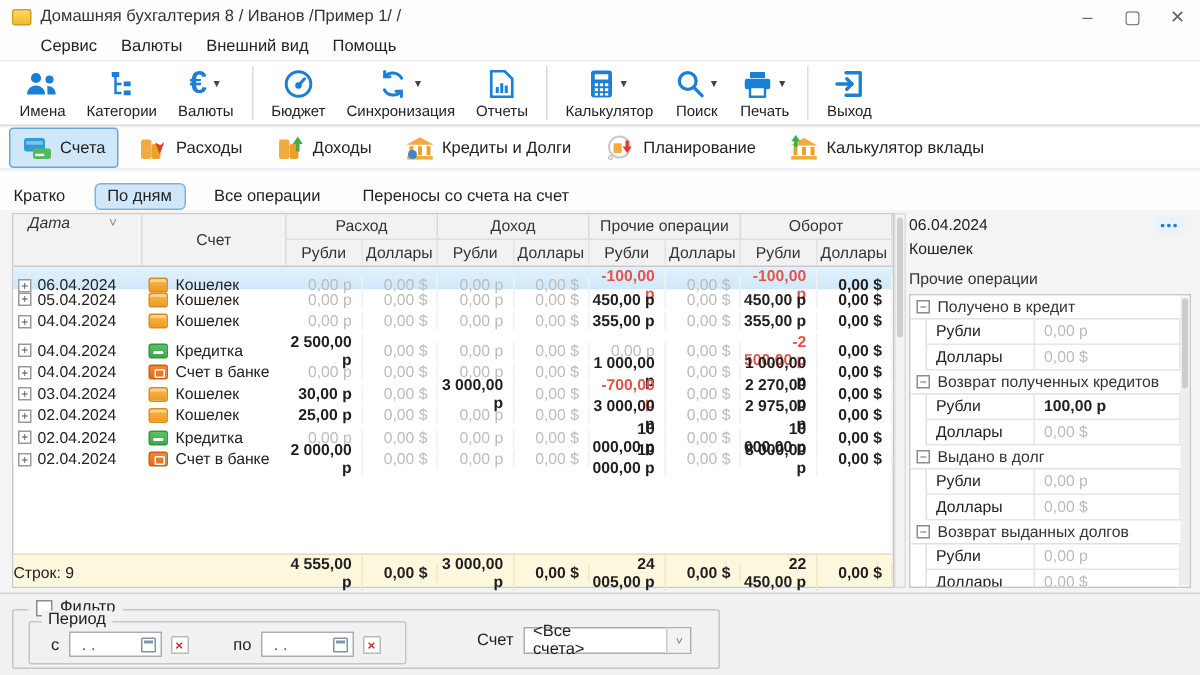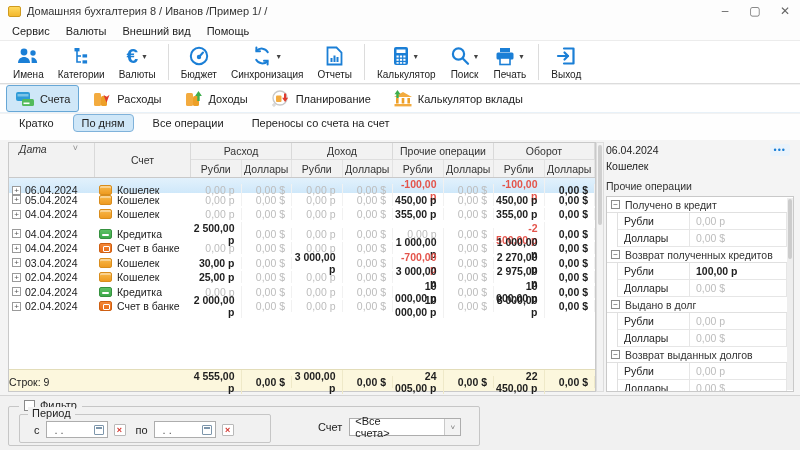--- a/index.html
+++ b/index.html
@@ -6,41 +6,41 @@
   html,body { width:800px; height:450px; overflow:hidden; }
   body { font-family:"Liberation Sans", sans-serif; font-size:11px; color:#222; background:#f2f2f2; position:relative; }
 
   
   .titlebar { position:absolute; top:0; left:0; right:0; height:22px; background:#fdfdfd; display:flex; align-items:center; padding-left:8px; }
   .app-icon { width:13px; height:11px; background:linear-gradient(#ffd95e,#f3b82e); border:1px solid #cf9a1e; border-radius:2px; margin-right:6px; }
   .title-text { font-size:11px; color:#333; }
   .win-controls { margin-left:auto; display:flex; height:100%; }
   .win-btn { width:30px; display:flex; align-items:center; justify-content:center; color:#666; font-size:12px; cursor:default; }
 
-  .menubar { position:absolute; top:22px; left:0; right:0; height:18px; background:#fdfdfd; display:flex; align-items:center; padding-left:4px; }
+  .menubar { position:absolute; top:22px; left:0; right:0; height:18px; background:#fdfdfd; display:flex; align-items:center; padding-left:19px; }
   .menu-item { padding:0 8px; color:#222; }
 
   
   .toolbar { position:absolute; top:40px; left:0; right:0; height:44px; background:#ffffff; border-top:1px solid #ececec; border-bottom:1px solid #dcdcdc; display:flex; align-items:center; padding-left:6px; }
   .tb-item { display:flex; flex-direction:column; align-items:center; justify-content:center; padding:2px 7px; min-width:44px; }
   .tb-iconrow { display:flex; align-items:center; height:24px; gap:3px; }
   .tb-icon { color:#1b7fd6; display:flex; align-items:center; }
   .tb-label { font-size:10px; color:#222; margin-top:1px; white-space:nowrap; }
   .tb-caret { font-size:7px; color:#444; }
   .tb-sep { width:1px; height:36px; background:#dcdcdc; margin:0 5px; }
   .euro-glyph { font-size:21px; font-weight:bold; color:#1b7fd6; line-height:20px; }
 
   
   .tabbar { position:absolute; top:85px; left:0; right:0; height:28px; background:#ffffff; display:flex; padding-left:6px; gap:4px; border-bottom:1px solid #e8f1f8; }
   .tab { display:flex; align-items:center; gap:5px; padding:3px 8px; border:1px solid transparent; border-radius:3px; }
   .tab.selected { background:#cfe7f8; border-color:#67a7d6; }
   .tab-label { color:#222; }
 
   
-  .subtabbar { position:absolute; top:114px; left:0; right:0; height:26px; background:#fefefe; display:flex; align-items:flex-start; padding-left:10px; gap:10px; }
+  .subtabbar { position:absolute; top:114px; left:0; right:0; height:26px; background:#fefefe; display:flex; align-items:flex-end; gap:10px; }
   .subtab { padding:2px 8px; border:1px solid transparent; border-radius:4px; color:#222; }
   .subtab.selected { background:#cfe7f8; border-color:#7fb2da; }
 
   .content-bg { position:absolute; top:140px; left:0; right:0; bottom:55px; background:#f4f4f4; }
 
   
   .grid { position:absolute; top:142px; left:8px; width:588px; height:250px; background:#fff; border:1px solid #c9c9c9; display:flex; flex-direction:column; font-size:10.5px; }
   .ghead { display:grid; grid-template-columns:86px 96px repeat(8,1fr); grid-template-rows:17px 17px; background:#f2f2f2; border-bottom:1px solid #c9c9c9; }
   .h-date { grid-row:1/3; grid-column:1; display:flex; align-items:flex-start; padding-left:10px; border-right:1px solid #d9d9d9; color:#333;font-style:italic; }
   .h-sort { margin-left:26px; color:#888; font-size:9px; }
@@ -294,20 +294,33 @@
         <svg width="20" height="17" viewBox="0 0 20 17">
           <rect x="2" y="3" width="7" height="13" rx="1.5" fill="#f3ab3f"></rect>
           <rect x="9" y="6" width="6" height="10" rx="1.5" fill="#eda028"></rect>
           <path d="M14.5 1l3.4 5h-2.2v5h-2.4V6h-2.2z" fill="#3fae4c"></path>
         </svg>
       </span>
     <span class="tab-label">Доходы</span>
   </div>
   <div class="tab">
     <span>
+        <svg width="20" height="16" viewBox="0 0 20 16">
+          <path d="M10 0.5L19 5.5H1z" fill="#f3ab3f"></path>
+          <rect x="3" y="6.5" width="2.6" height="6" fill="#eda028"></rect>
+          <rect x="8.7" y="6.5" width="2.6" height="6" fill="#eda028"></rect>
+          <rect x="14.4" y="6.5" width="2.6" height="6" fill="#eda028"></rect>
+          <rect x="1.5" y="13" width="17" height="2.4" fill="#f3ab3f"></rect>
+          <circle cx="5" cy="12" r="3" fill="#3f87c9"></circle>
+        </svg>
+      </span>
+    <span class="tab-label">Кредиты и Долги</span>
+  </div>
+  <div class="tab">
+    <span>
         <svg width="21" height="17" viewBox="0 0 21 17">
           <circle cx="10" cy="8" r="7" fill="#fff" stroke="#c9c9c9" stroke-width="1.4"></circle>
           <circle cx="4" cy="15" r="1.2" fill="#fff" stroke="#c9c9c9"></circle>
           <rect x="6" y="5.5" width="5.5" height="6.5" rx="1" fill="#f3ab3f"></rect>
           <path d="M14.5 3.5l3 4.4h-1.9V12h-2.2V7.9h-1.9z" fill="#e03a2f" transform="rotate(180 14.8 7.8)"></path>
         </svg>
       </span>
     <span class="tab-label">Планирование</span>
   </div>
   <div class="tab">
@@ -636,21 +649,21 @@
     </div>
     <div class="period-box">
       <span class="period-legend">Период</span>
       <div class="period-row">
         <span>с</span>
         <span class="date-field">
           <span class="date-text">.  .</span>
           <span class="cal-icon"></span>
         </span>
         <span class="calx-btn">×</span>
-        <span style="margin-left:4px">по</span>
+        <span style="margin-left:24px">по</span>
         <span class="date-field">
           <span class="date-text">.  .</span>
           <span class="cal-icon"></span>
         </span>
         <span class="calx-btn">×</span>
       </div>
     </div>
   </div>
   <div class="acct-filter">
     <span>Счет</span>

